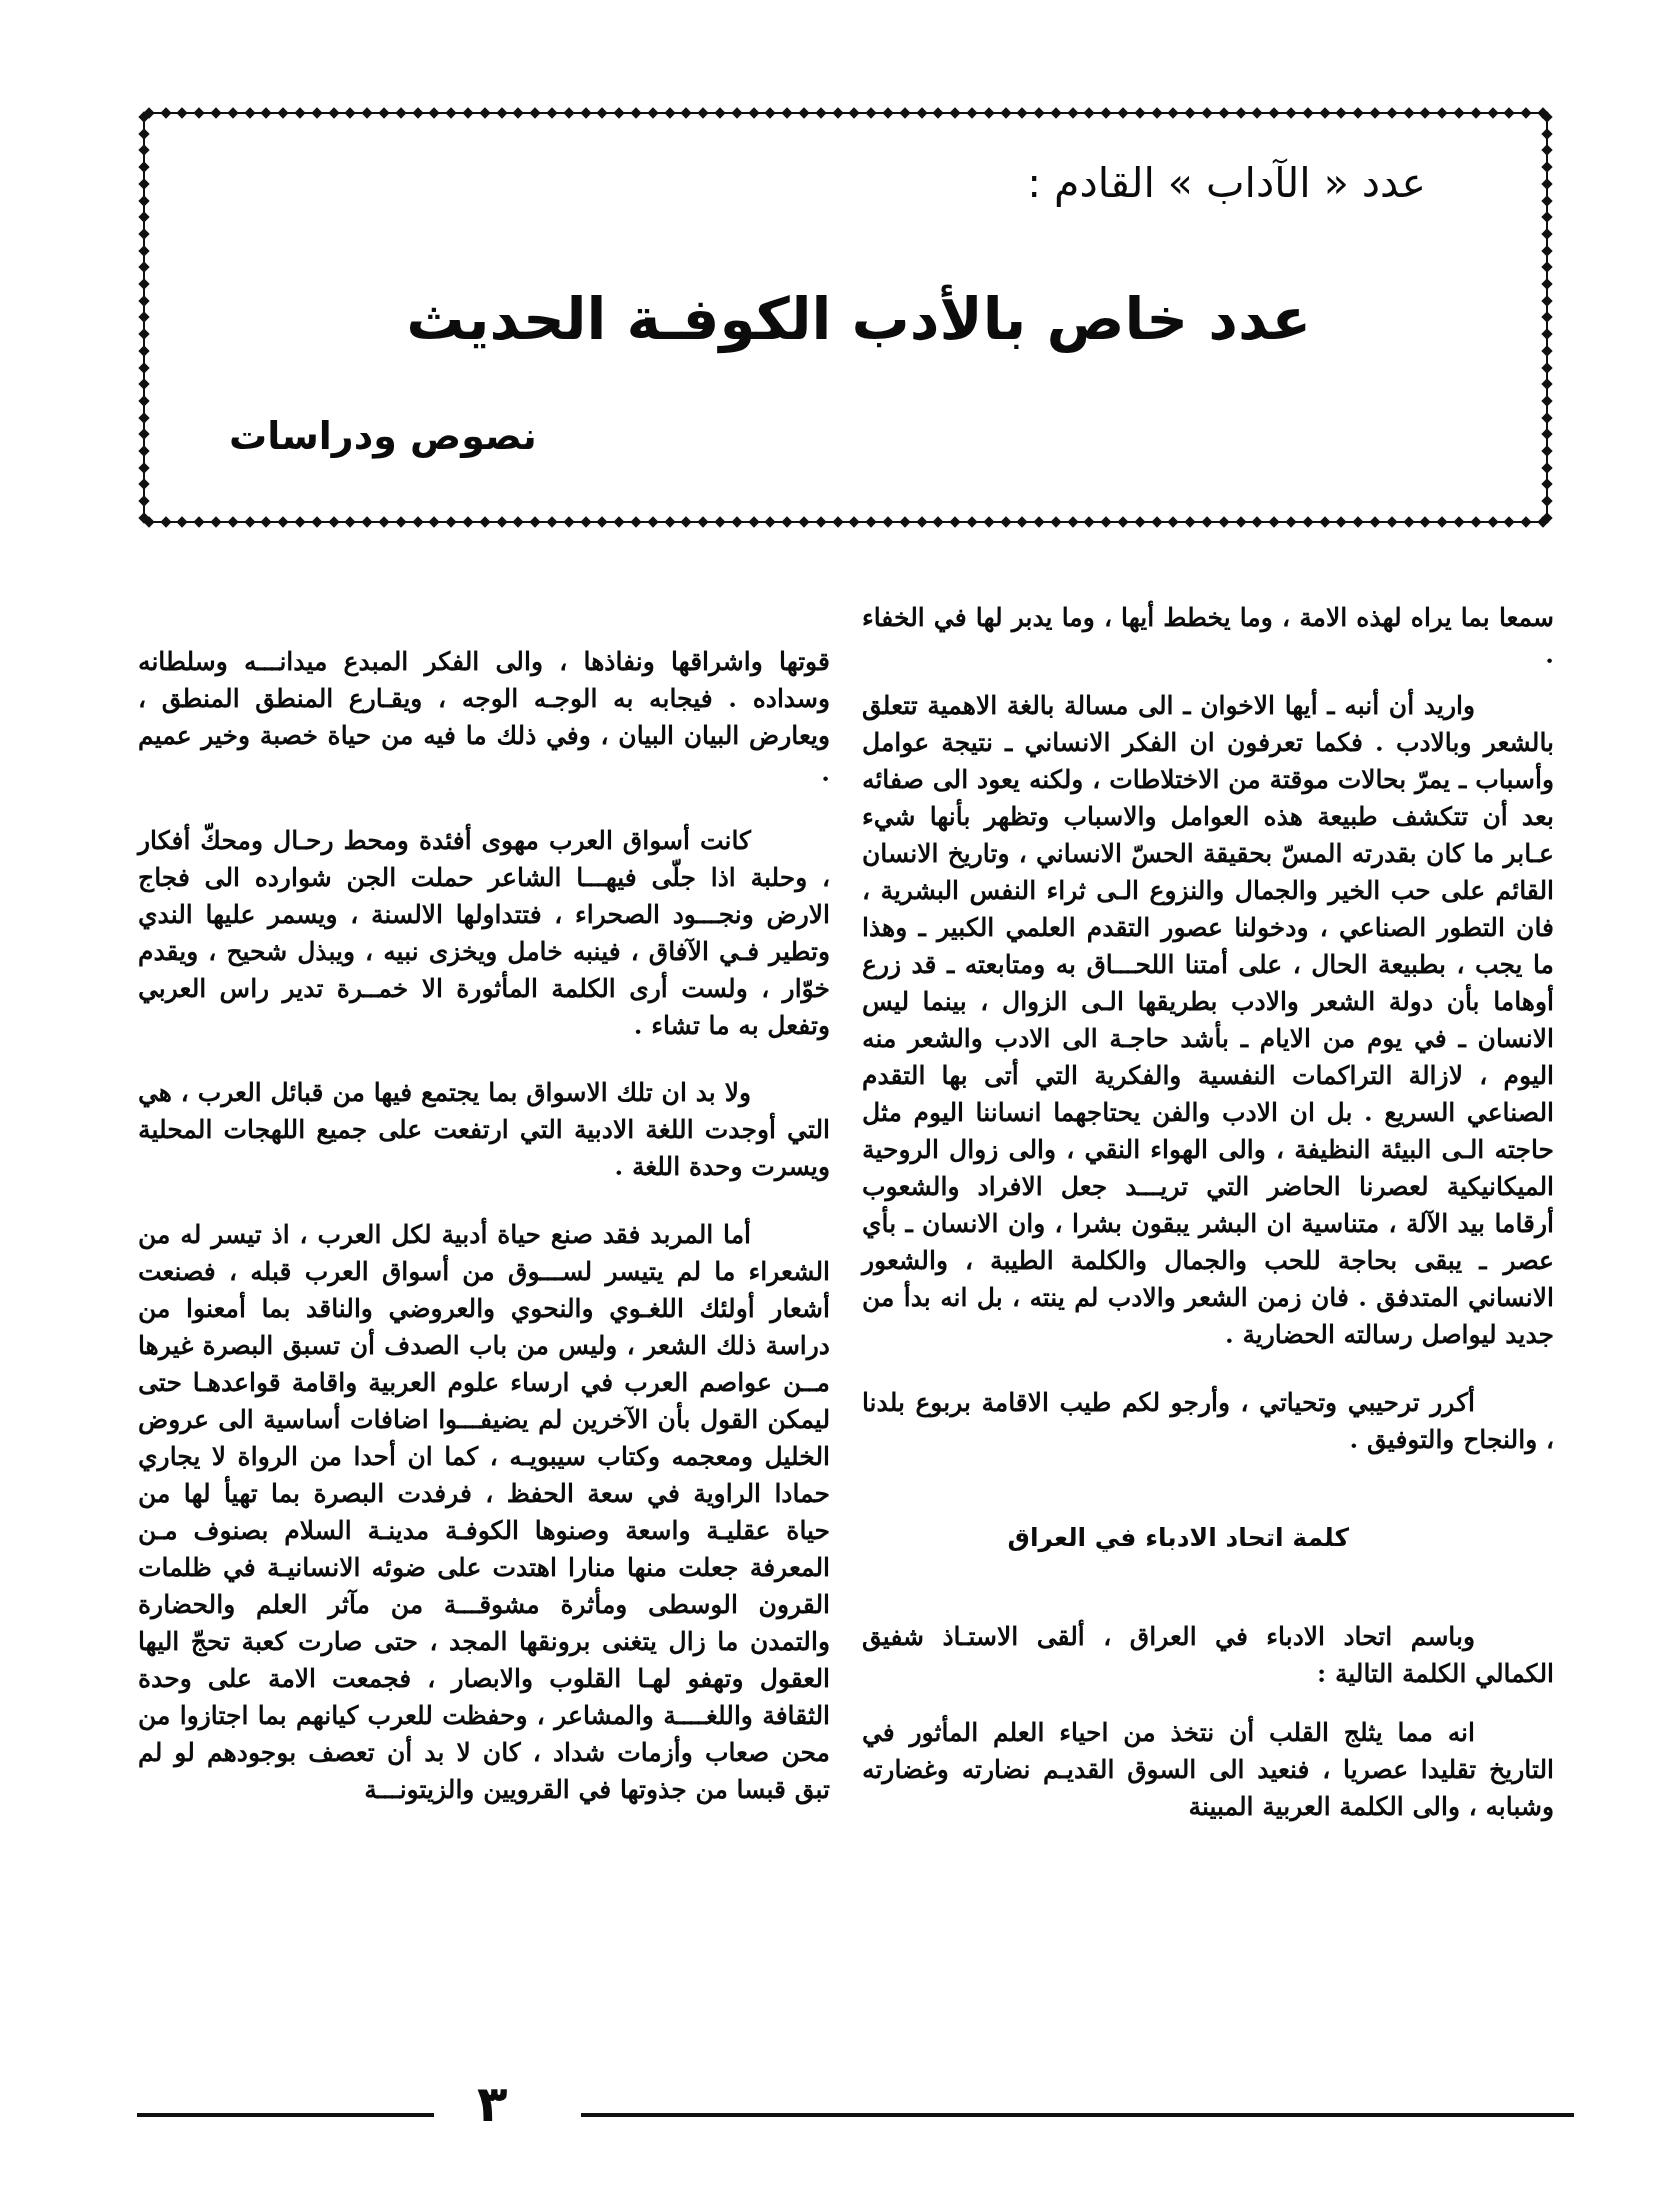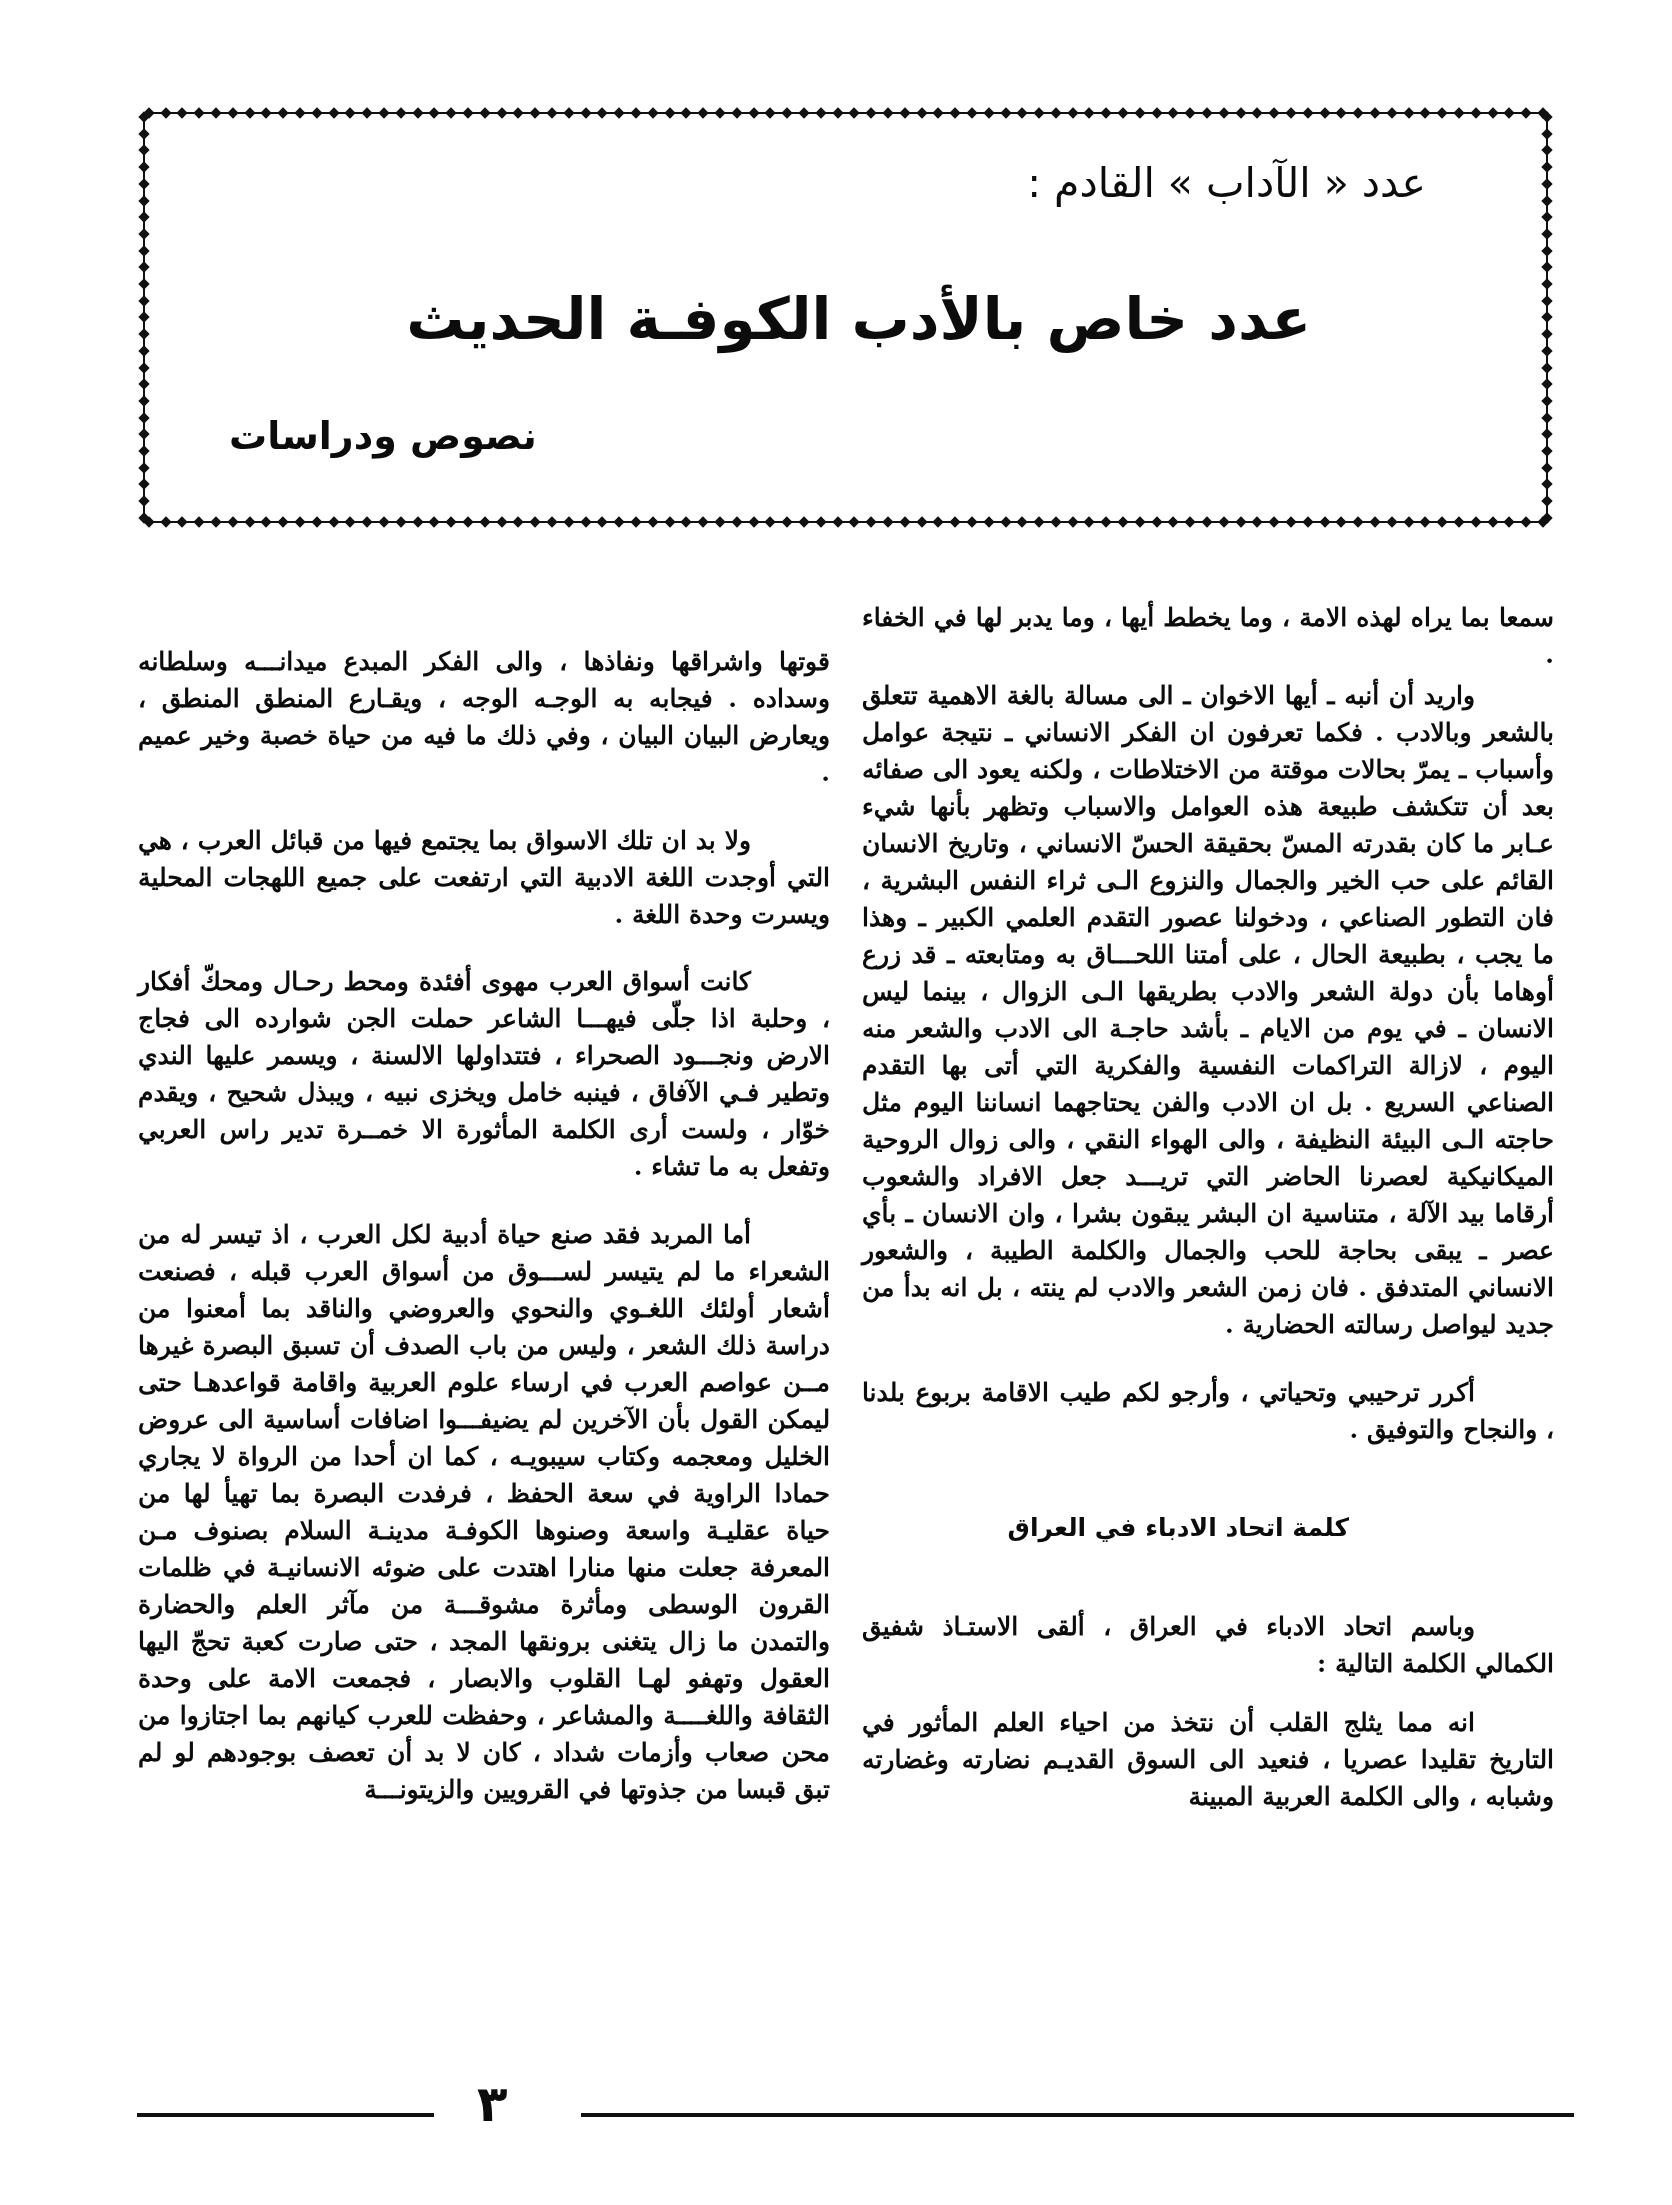--- a/index.html
+++ b/index.html
@@ -76,21 +76,21 @@
     text-align: justify;
     text-align-last: right;
     direction: rtl;
     font-weight: bold;
   }
   .col-right { right: 118px; }
   .col-left  { left: 138px; margin-top: 44px; }
 
   .para { text-indent: 0; }
   .para.indent { text-indent: 79px; }
-  .para + .para { margin-top: 4px; }
+  .para + .para { margin-top: 14px; }
   .gap-sm { margin-top: 22.5px !important; }
   .gap-md { margin-top: 30.5px !important; }
   .gap-lg { margin-top: 60px !important; }
 
   .col-heading {
     font-family: "DejaVu Sans", sans-serif;
     font-weight: bold;
     font-size: 25px;
     text-align-last: right;
     padding-right: 205px;
@@ -356,21 +356,21 @@
   <p class="para">سمعا بما يراه لهذه الامة ، وما يخطط أيها ، وما يدبر لها في الخفاء .</p>
   <p class="para indent">واريد أن أنبه ـ أيها الاخوان ـ الى مسالة بالغة الاهمية تتعلق بالشعر وبالادب . فكما تعرفون ان الفكر الانساني ـ نتيجة عوامل وأسباب ـ يمرّ بحالات موقتة من الاختلاطات ، ولكنه يعود الى صفائه بعد أن تتكشف طبيعة هذه العوامل والاسباب وتظهر بأنها شيء عـابر ما كان بقدرته المسّ بحقيقة الحسّ الانساني ، وتاريخ الانسان القائم على حب الخير والجمال والنزوع الـى ثراء النفس البشرية ، فان التطور الصناعي ، ودخولنا عصور التقدم العلمي الكبير ـ وهذا ما يجب ، بطبيعة الحال ، على أمتنا اللحـــاق به ومتابعته ـ قد زرع أوهاما بأن دولة الشعر والادب بطريقها الـى الزوال ، بينما ليس الانسان ـ في يوم من الايام ـ بأشد حاجـة الى الادب والشعر منه اليوم ، لازالة التراكمات النفسية والفكرية التي أتى بها التقدم الصناعي السريع . بل ان الادب والفن يحتاجهما انساننا اليوم مثل حاجته الـى البيئة النظيفة ، والى الهواء النقي ، والى زوال الروحية الميكانيكية لعصرنا الحاضر التي تريـــد جعل الافراد والشعوب أرقاما بيد الآلة ، متناسية ان البشر يبقون بشرا ، وان الانسان ـ بأي عصر ـ يبقى بحاجة للحب والجمال والكلمة الطيبة ، والشعور الانساني المتدفق . فان زمن الشعر والادب لم ينته ، بل انه بدأ من جديد ليواصل رسالته الحضارية .</p>
   <p class="para indent gap-md">أكرر ترحيبي وتحياتي ، وأرجو لكم طيب الاقامة بربوع بلدنا ، والنجاح والتوفيق .</p>
   <h3 class="col-heading gap-lg">كلمة اتحاد الادباء في العراق</h3>
   <p class="para indent gap-lg">وباسم اتحاد الادباء في العراق ، ألقى الاستـاذ شفيق الكمالي الكلمة التالية :</p>
   <p class="para indent gap-sm">انه مما يثلج القلب أن نتخذ من احياء العلم المأثور في التاريخ تقليدا عصريا ، فنعيد الى السوق القديـم نضارته وغضارته وشبابه ، والى الكلمة العربية المبينة</p>
 </div>
 
 <div class="col col-left">
   <p class="para">قوتها واشراقها ونفاذها ، والى الفكر المبدع ميدانـــه وسلطانه وسداده . فيجابه به الوجـه الوجه ، ويقـارع المنطق المنطق ، ويعارض البيان البيان ، وفي ذلك ما فيه من حياة خصبة وخير عميم .</p>
+  <p class="para indent gap-md">كانت أسواق العرب مهوى أفئدة ومحط رحـال ومحكّ أفكار ، وحلبة اذا جلّى فيهـــا الشاعر حملت الجن شوارده الى فجاج الارض ونجـــود الصحراء ، فتتداولها الالسنة ، ويسمر عليها الندي وتطير فـي الآفاق ، فينبه خامل ويخزى نبيه ، ويبذل شحيح ، ويقدم خوّار ، ولست أرى الكلمة المأثورة الا خمــرة تدير راس العربي وتفعل به ما تشاء .</p>
   <p class="para indent gap-md">ولا بد ان تلك الاسواق بما يجتمع فيها من قبائل العرب ، هي التي أوجدت اللغة الادبية التي ارتفعت على جميع اللهجات المحلية ويسرت وحدة اللغة .</p>
-  <p class="para indent gap-md">كانت أسواق العرب مهوى أفئدة ومحط رحـال ومحكّ أفكار ، وحلبة اذا جلّى فيهـــا الشاعر حملت الجن شوارده الى فجاج الارض ونجـــود الصحراء ، فتتداولها الالسنة ، ويسمر عليها الندي وتطير فـي الآفاق ، فينبه خامل ويخزى نبيه ، ويبذل شحيح ، ويقدم خوّار ، ولست أرى الكلمة المأثورة الا خمــرة تدير راس العربي وتفعل به ما تشاء .</p>
   <p class="para indent gap-md">أما المربد فقد صنع حياة أدبية لكل العرب ، اذ تيسر له من الشعراء ما لم يتيسر لســـوق من أسواق العرب قبله ، فصنعت أشعار أولئك اللغـوي والنحوي والعروضي والناقد بما أمعنوا من دراسة ذلك الشعر ، وليس من باب الصدف أن تسبق البصرة غيرها مــن عواصم العرب في ارساء علوم العربية واقامة قواعدهـا حتى ليمكن القول بأن الآخرين لم يضيفـــوا اضافات أساسية الى عروض الخليل ومعجمه وكتاب سيبويـه ، كما ان أحدا من الرواة لا يجاري حمادا الراوية في سعة الحفظ ، فرفدت البصرة بما تهيأ لها من حياة عقليـة واسعة وصنوها الكوفـة مدينـة السلام بصنوف مـن المعرفة جعلت منها منارا اهتدت على ضوئه الانسانيـة في ظلمات القرون الوسطى ومأثرة مشوقـــة من مآثر العلم والحضارة والتمدن ما زال يتغنى برونقها المجد ، حتى صارت كعبة تحجّ اليها العقول وتهفو لهـا القلوب والابصار ، فجمعت الامة على وحدة الثقافة واللغــــة والمشاعر ، وحفظت للعرب كيانهم بما اجتازوا من محن صعاب وأزمات شداد ، كان لا بد أن تعصف بوجودهم لو لم تبق قبسا من جذوتها في القرويين والزيتونـــة</p>
 </div>
 
 <div class="footer-rule left"></div>
 <div class="page-number">٣</div>
 <div class="footer-rule right"></div>
 
 
 </body></html>

